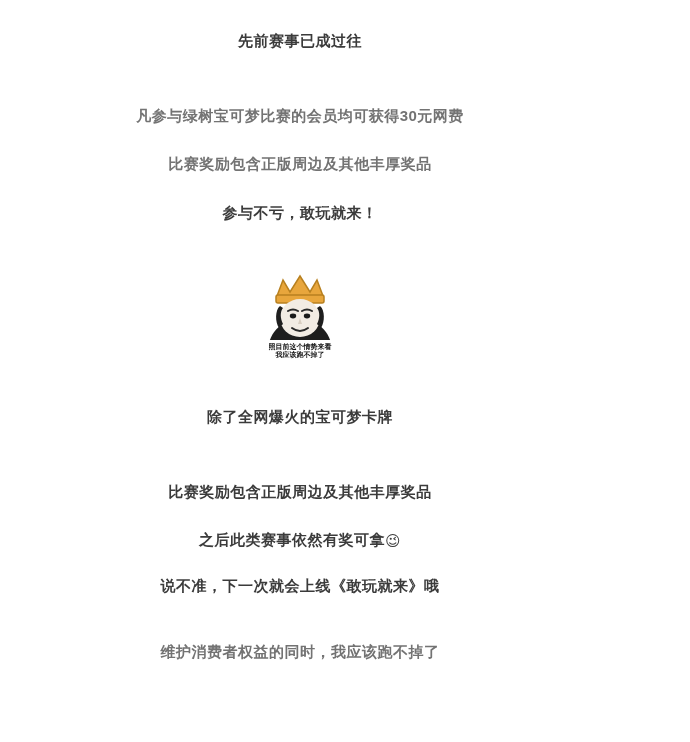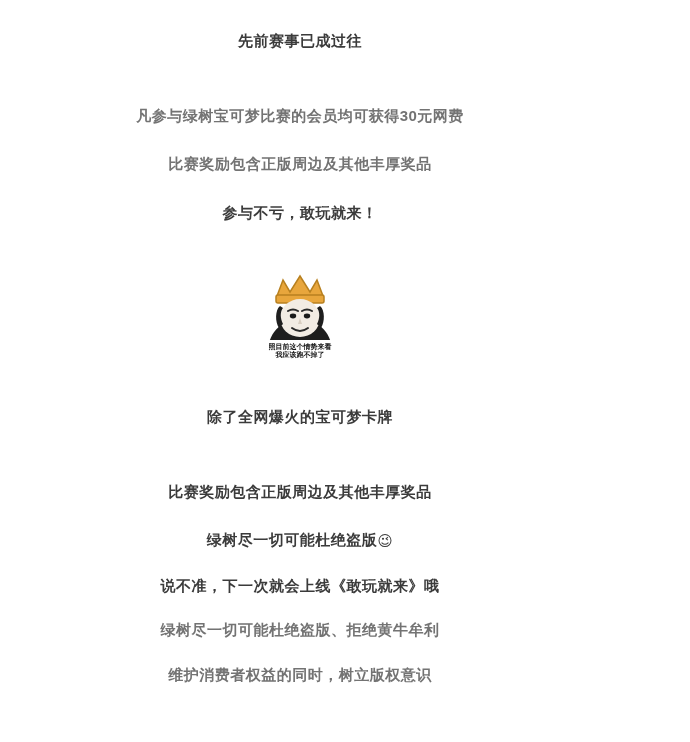--- a/index.html
+++ b/index.html
@@ -129,27 +129,26 @@
 
   <div class="section2">
     <div class="line dark">除了全网爆火的宝可梦卡牌</div>
     <div class="gap"></div>
 
     <div class="gap"></div>
 
     <div class="line dark">比赛奖励包含正版周边及其他丰厚奖品</div>
     <div class="gap"></div>
 
-    <div class="line dark"><span>绿树尽一切可能杜绝盗版</span><span class="emoji">😉</span></div>
+    <div class="line dark"><span>之后此类赛事依然有奖可拿</span><span class="emoji">😉</span></div>
     <div class="gap-sm"></div>
 
     <div class="line dark">说不准，下一次就会上线《敢玩就来》哦</div>
     <div class="gap-sm"></div>
 
-    <div class="line accent">绿树尽一切可能杜绝盗版、拒绝黄牛牟利</div>
     <div class="gap-sm"></div>
 
-    <div class="line accent">维护消费者权益的同时，树立版权意识</div>
+    <div class="line accent">维护消费者权益的同时，我应该跑不掉了</div>
     <div class="gap-sm"></div>
 
   </div>
 
 </div>
 
 </body></html>

